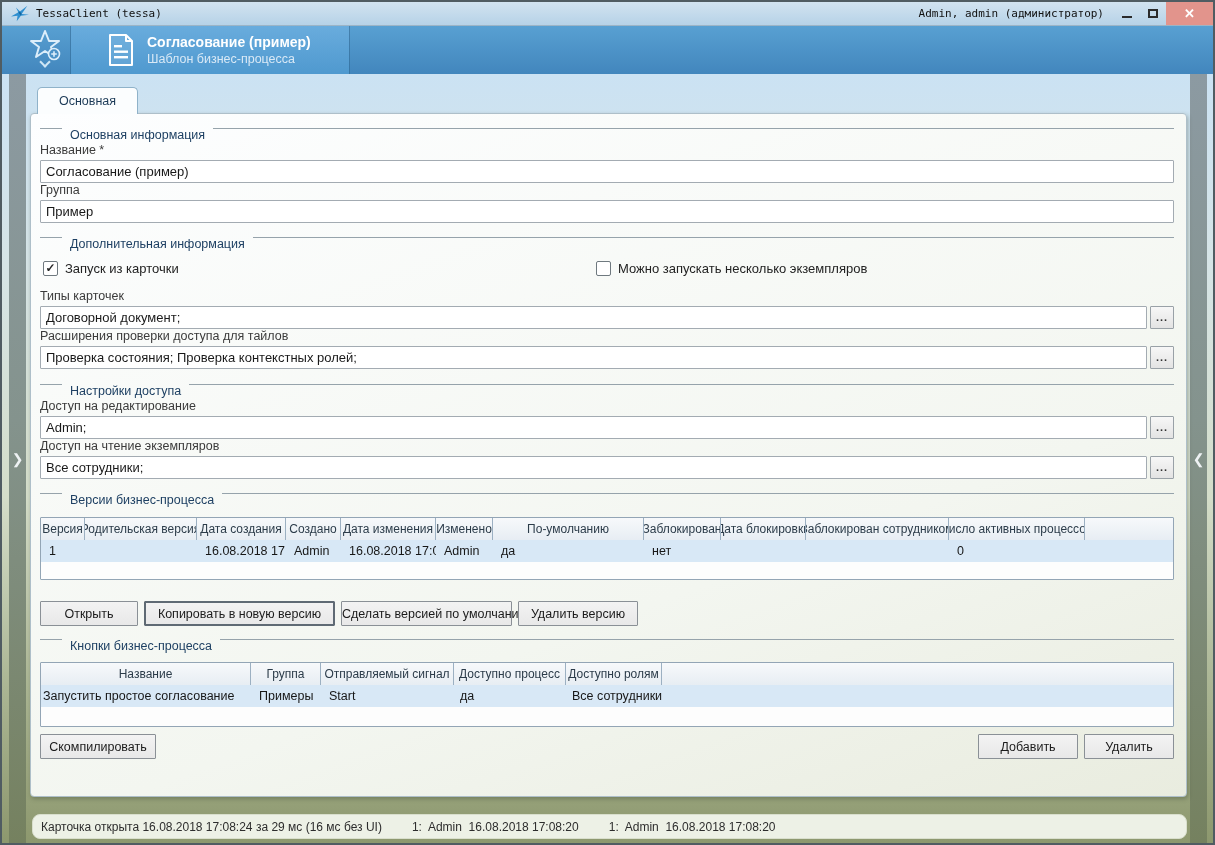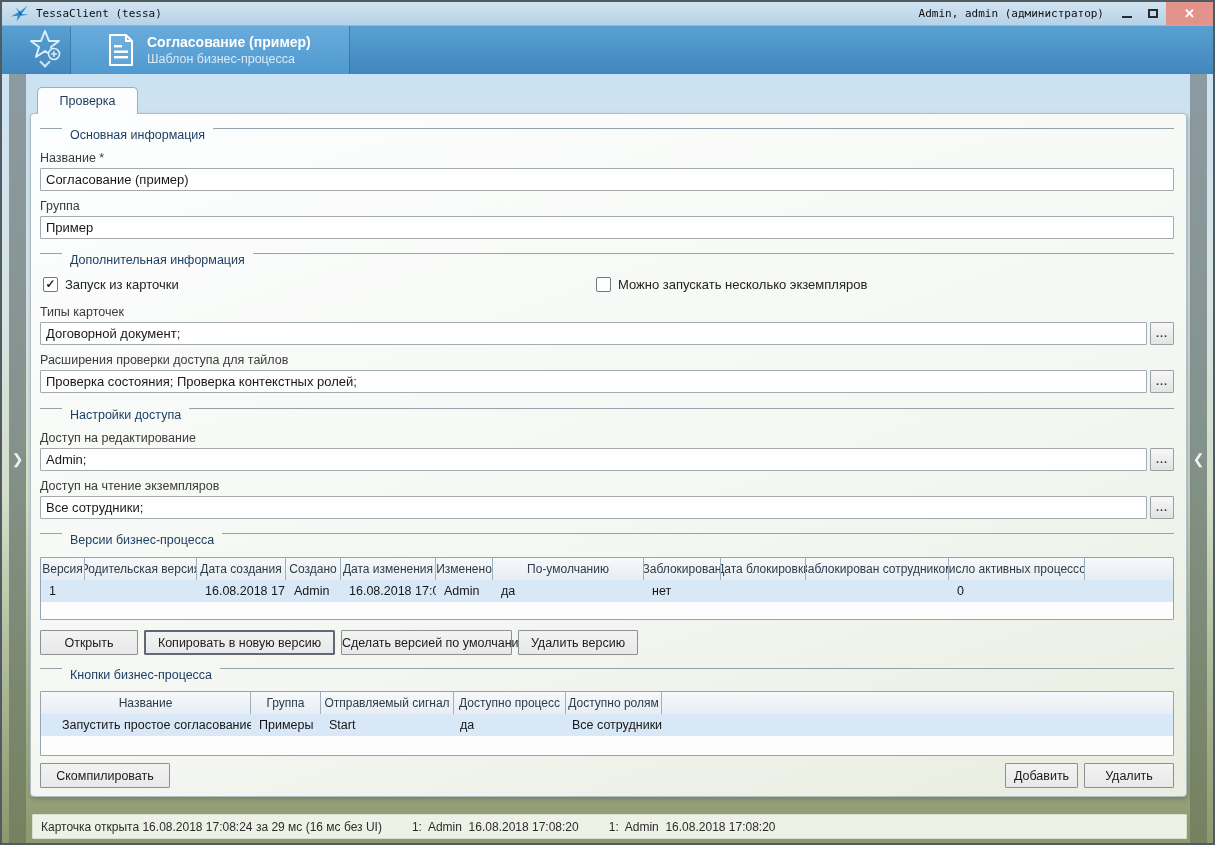--- a/index.html
+++ b/index.html
@@ -52,21 +52,21 @@
     background:linear-gradient(160deg,#fdfeff 0%,#f3f6f0 65%,#e9ecdf 100%);
     border:1px solid #aebfc9; border-radius:4px; box-shadow:1px 2px 4px rgba(55,65,45,.35);
     padding:0 12px 0 9px; }
 
   
   .sec { display:flex; height:15px; margin-top:14px; }
   .sec .dash { width:22px; height:1px; background:#96a3ab; margin-right:8px; flex:none; }
   .sec .txt  { font-size:12.5px; color:#1e4063; white-space:nowrap; }
   .sec .rule { flex:1; height:1px; background:#96a3ab; margin-left:8px; }
 
-  .flabel { height:15px; margin-top:8px; font-size:12.5px; color:#3b3b3b; }
+  .flabel { height:15px; font-size:12.5px; color:#3b3b3b; }
   .flabel .req { color:#3b3b3b; }
   .frow { display:flex; gap:3px; margin-top:2px; }
   .frow input { flex:1; height:23px; border:1px solid #a3abb2; border-radius:1px; background:#fff;
     font-family:"Liberation Sans",sans-serif; font-size:13px; color:#191919; padding:0 5px; }
   .dots-btn { flex:none; width:24px; height:23px; border:1px solid #99a1a7; border-radius:1px;
     background:linear-gradient(#f7f7f7,#e3e3e3); color:#333; font-size:11px; font-weight:bold;
     line-height:17px; text-align:center; letter-spacing:1px; cursor:pointer; }
 
   .cb-row { position:relative; height:17px; margin-top:9px; }
   .cb { position:absolute; top:0; display:flex; align-items:center; gap:7px; cursor:pointer; }
@@ -85,35 +85,35 @@
   .grid .rc { font-size:12.5px; color:#171717; padding-left:8px; white-space:nowrap; overflow:hidden; flex:none; }
   .grid .rc.fill { flex:1; }
   .vempty { height:17px; background:#fdfdfd; }
   .bempty { height:19px; background:#fdfdfd; }
 
   
   .vt .c0{width:44px}.vt .c1{width:112px}.vt .c2{width:89px}.vt .c3{width:55px}.vt .c4{width:95px}
   .vt .c5{width:57px}.vt .c6{width:151px}.vt .c7{width:77px}.vt .c8{width:85px}.vt .c9{width:143px}.vt .c10{width:136px}
   
   .bt .c0{width:210px}.bt .c1{width:70px}.bt .c2{width:133px}.bt .c3{width:112px}.bt .c4{width:96px}
-  .bt .rc.c3{padding-left:6px}.bt .rc.c4{padding-left:6px}.bt .rc.c0{padding-left:21px}
+  .bt .rc.c3{padding-left:6px}.bt .rc.c4{padding-left:6px}.bt .rc.c0{padding-left:2px}
 
   .btn { height:25px; border:1px solid #8a9096; border-radius:1px;
     background:linear-gradient(#f3f3f3,#e8e8e8); font-family:"Liberation Sans",sans-serif;
     font-size:12.5px; color:#1b1b1b; cursor:pointer; white-space:nowrap; }
   .btn.focused { outline:1px dotted #5a5a5a; outline-offset:-4px; }
   .btn.default { border:1px solid #5f6a74; box-shadow:inset 0 0 0 1px #5f6a74; }
-  .btn-row { display:flex; gap:6px; margin-top:10px; }
+  .btn-row { display:flex; gap:6px; margin-top:21px; }
   .w-open{width:98px}.w-lock{width:226px}.w-copy{width:191px}.w-make{width:171px}.w-delv{width:120px}
   .bottom-row { display:flex; margin-top:7px; }
-  .w-compile{width:130px}.w-add{width:73px;margin-left:auto}.w-del{width:90px;margin-left:6px}
+  .w-compile{width:116px}.w-add{width:100px;margin-left:auto}.w-del{width:90px;margin-left:6px}
 
   
   .statusbar { position:absolute; left:30px; top:740px; width:1155px; height:25px; z-index:2;
-    background:#edf1e6; border:1px solid #d9dfcd; border-radius:1px;
+    background:#edf1e6; border:1px solid #d9dfcd; border-radius:8px;
     display:flex; align-items:center; gap:30px; padding-left:8px; }
   .status-seg { font-size:12px; color:#2d2d2d; white-space:pre; }
 </style>
 </head>
 <body>
 
 <div class="window">
 
   <div class="titlebar">
     <svg class="app-logo" viewBox="0 0 24 22">
@@ -157,21 +157,21 @@
 
   <div class="content">
 
     <div class="splitter left">
       <span>❯</span>
     </div>
     <div class="splitter right">
       <span>❮</span>
     </div>
 
-    <div class="card-tab">Проверка</div>
+    <div class="card-tab">Основная</div>
 
     <div class="card">
 
       <div class="sec">
         <span class="dash"></span>
         <span class="txt">Основная информация</span>
         <span class="rule"></span>
       </div>
 
       <div class="flabel">

